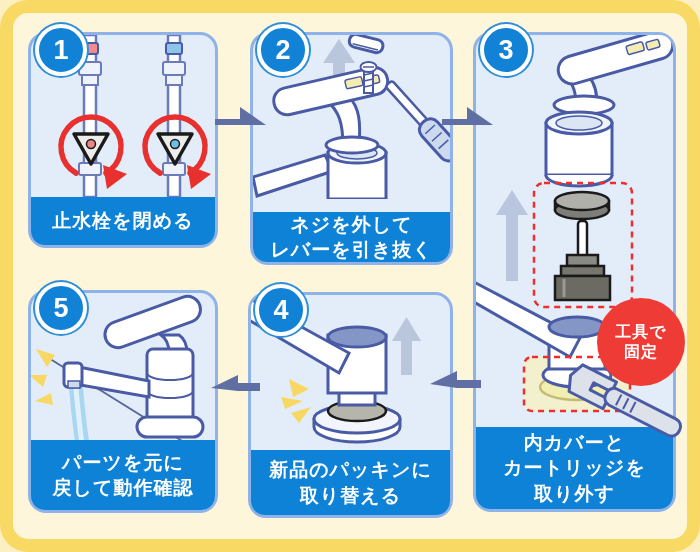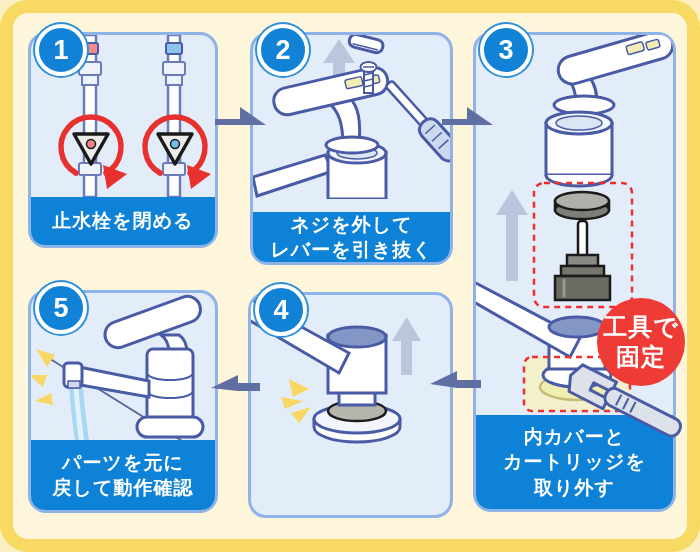--- a/index.html
+++ b/index.html
@@ -50,21 +50,21 @@
     border-radius:50%;
     color:#fff; font-size:27px; font-weight:bold;
     display:flex; align-items:center; justify-content:center;
     z-index:6;
   }
   .tool-badge {
     position:absolute; left:597px; top:298px;
     width:88px; height:88px;
     background:#ee3b35;
     border-radius:50%;
-    color:#fff; font-size:24px; font-weight:bold;
+    color:#fff; font-size:16px; font-weight:bold;
     line-height:1.25; letter-spacing:1px;
     display:flex; align-items:center; justify-content:center;
     text-align:center; white-space:pre-line;
     z-index:7;
   }
   #overlay {
     position:absolute; inset:0;
     z-index:5; pointer-events:none;
   }
 </style>
@@ -193,21 +193,21 @@
         <rect x="48" y="322" width="106" height="54" rx="8" fill="#f6f2c6" opacity="0.85"></rect>
         <ellipse cx="101" cy="352" rx="37" ry="13" fill="#f1eeb2" stroke="#c4bc76" stroke-width="2.5"></ellipse>
         <ellipse cx="101" cy="340" rx="34" ry="12" fill="#fff" stroke="#4a5ba5" stroke-width="3"></ellipse>
         <rect x="73" y="292" width="56" height="42" fill="#fff" stroke="#4a5ba5" stroke-width="3"></rect>
         <polygon points="-4,246 104,303 94,322 -4,266" fill="#fff" stroke="#4a5ba5" stroke-width="3"></polygon>
         <ellipse cx="101" cy="292" rx="28" ry="10" fill="#8496c6" stroke="#4a5ba5" stroke-width="3"></ellipse>
         <rect x="48" y="322" width="106" height="54" rx="8" fill="none" stroke="#ee2f2f" stroke-width="2.5" stroke-dasharray="6 5"></rect>
       </g>
     </svg>
   </div>
-  <div class="caption" style="height:94px">内カバーと
+  <div class="caption" style="height:82px">内カバーと
 カートリッジを
 取り外す</div>
   <div class="badge">3</div>
 </section>
 
 <section class="panel" style="left:248px; top:292px; width:205px; height:226px;">
   <div class="art" style="height:158px">
     <svg width="199" height="158" viewBox="0 0 199 158">
       <g fill="#b9c6dc">
         <rect x="150" y="44" width="11" height="36"></rect>
@@ -222,20 +222,22 @@
         <polygon points="-4,2 98,58 88,78 -4,24" fill="#fff" stroke="#4a5ba5" stroke-width="3"></polygon>
         <ellipse cx="106" cy="42" rx="29" ry="10" fill="#8496c6" stroke="#4a5ba5" stroke-width="3"></ellipse>
       </g>
       <g fill="#f8d862">
         <polygon points="38,84 58,94 42,102"></polygon>
         <polygon points="30,102 52,106 34,114"></polygon>
         <polygon points="40,118 60,112 48,128"></polygon>
       </g>
     </svg>
   </div>
+  <div class="caption" style="height:65px">新品のパッキンに
+取り替える</div>
   <div class="badge">4</div>
 </section>
 
 <section class="panel" style="left:28px; top:290px; width:190px; height:223px;">
   <div class="art" style="height:162px">
     <svg width="184" height="162" viewBox="0 0 184 162">
       <line x1="16" y1="64" x2="172" y2="161" stroke="#5a6898" stroke-width="2"></line>
       <g>
         <path d="M45,94 C47,118 49,138 53,160" fill="none" stroke="#a9d6f1" stroke-width="14" stroke-linecap="round"></path>
         <path d="M45,96 C47,118 49,138 52,158" fill="none" stroke="#e1f1fb" stroke-width="5" stroke-linecap="round"></path>

